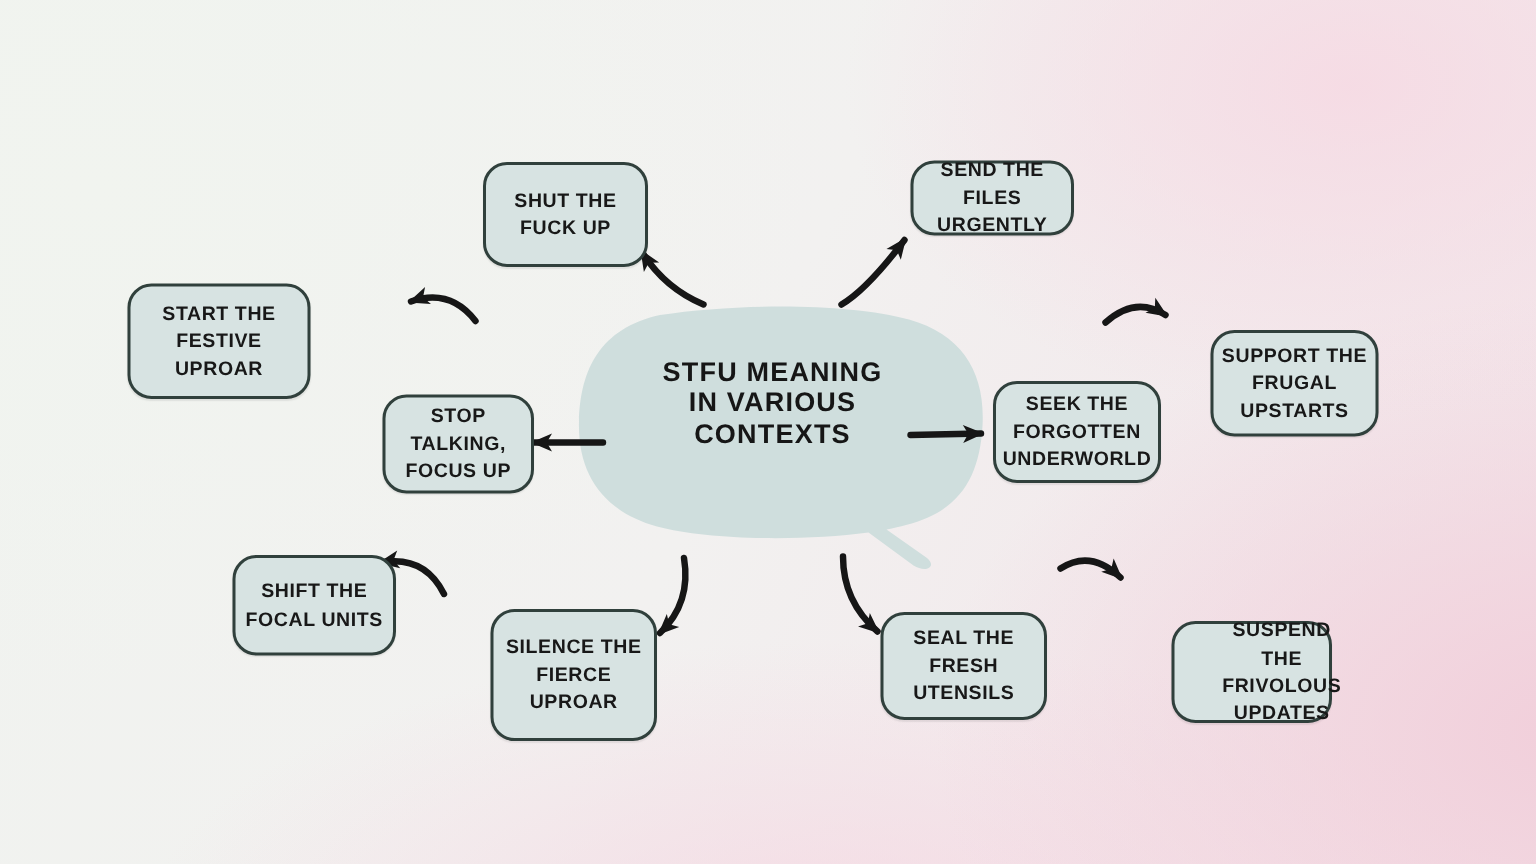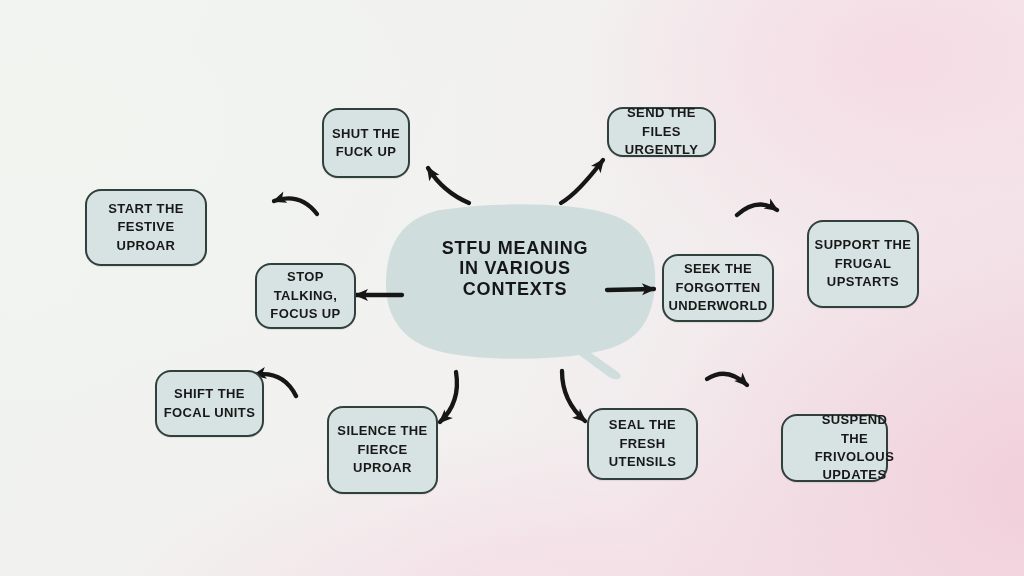--- a/index.html
+++ b/index.html
@@ -89,40 +89,40 @@
     <path class="arrow" marker-end="url(#ah)" d="M 317 214 Q 300 192 274 201"></path>
     <path class="arrow" marker-end="url(#ah)" d="M 296 396 Q 283 370 254 375"></path>
     <path class="arrow" marker-end="url(#ah)" d="M 737 215 Q 757 197 777 210"></path>
     <path class="arrow" marker-end="url(#ah)" d="M 707 379 Q 727 366 747 385"></path>
   </svg>
 
   <div class="center-label">STFU MEANING
 IN VARIOUS
 CONTEXTS</div>
 
-  <div class="node" style="left:322px; top:108px; width:88px; height:70px;">SHUT THE
+  <div class="node" style="left:322px; top:108px; width:110px; height:70px;">SHUT THE
 FUCK UP</div>
 
   <div class="node" style="left:607px; top:107px; width:109px; height:50px;">SEND THE
 FILES
 URGENTLY</div>
 
   <div class="node" style="left:85px; top:179px; width:122px; height:77px;margin-top:10px;">START THE
 FESTIVE
 UPROAR</div>
 
   <div class="node" style="left:255px; top:263px; width:101px; height:66px;">STOP
 TALKING,
 FOCUS UP</div>
 
   <div class="node" style="left:662px; top:254px; width:112px; height:68px;">SEEK THE
 FORGOTTEN
 UNDERWORLD</div>
 
-  <div class="node" style="left:807px; top:220px; width:112px; height:88px;">SUPPORT THE
+  <div class="node" style="left:807px; top:220px; width:112px; height:71px;">SUPPORT THE
 FRUGAL
 UPSTARTS</div>
 
   <div class="node" style="left:107px; top:370px; width:109px; height:67px;margin-left:48px;">SHIFT THE
 FOCAL UNITS</div>
 
   <div class="node" style="left:327px; top:406px; width:111px; height:88px;">SILENCE THE
 FIERCE
 UPROAR</div>
 

